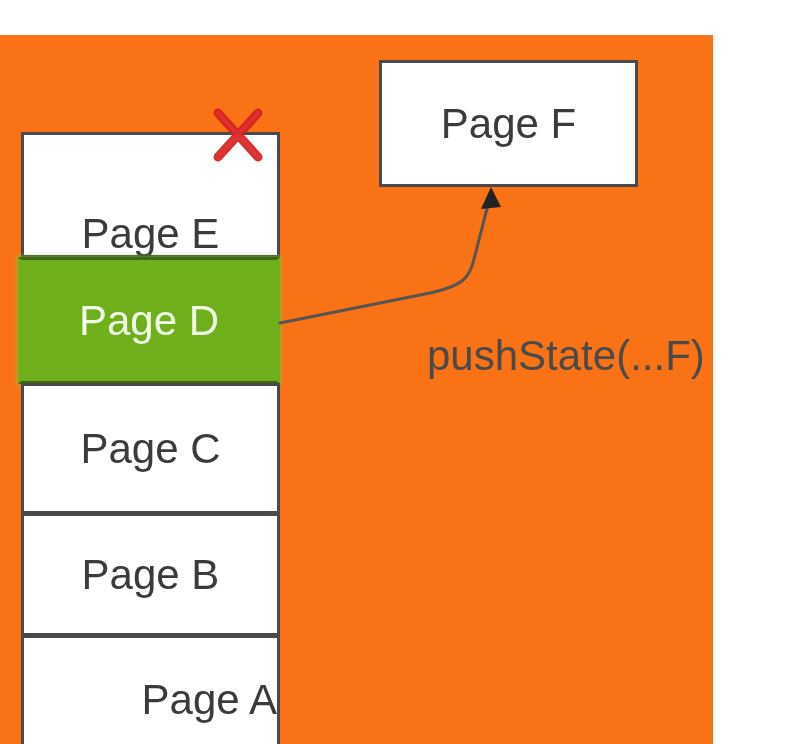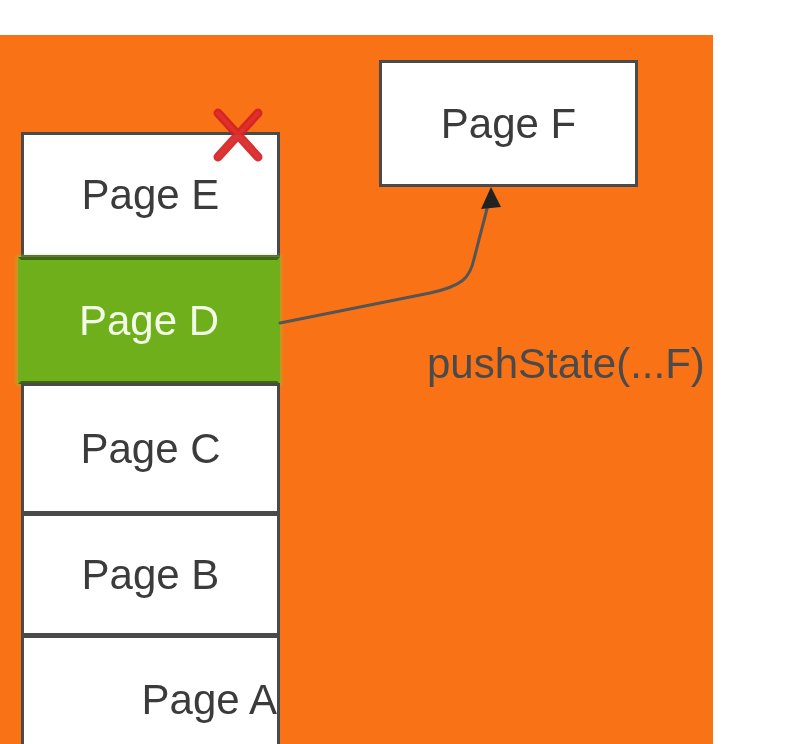--- a/index.html
+++ b/index.html
@@ -29,21 +29,21 @@
   .page-label {
     font-family: "Liberation Sans", sans-serif;
     font-size: 42px;
     line-height: 1;
     color: #3b3b3b;
     letter-spacing: 0px;
     white-space: nowrap;
     user-select: none;
   }
   
-  #box-e { left: 21px; top: 97px;  width: 259px; height: 126px; }
+  #box-e { left: 21px; top: 97px;  width: 259px; height: 126px; align-items: flex-end; }
   #box-d {
     left: 18px; top: 222px; width: 262px; height: 127px;
     background: #70af1c;
     border: 3px solid #70af1c;
     box-shadow: 0 0 3px 2px rgba(137, 200, 60, 0.45);
     border-top: 3px solid #3f6a0c;
     border-bottom: 3px solid #3f6a0c;
   }
   #box-d .page-label { color: #f2fbe8; }
   #box-c { left: 21px; top: 348px; width: 259px; height: 131px; }
@@ -66,21 +66,21 @@
     left: 0;
     top: 0;
     width: 792px;
     height: 744px;
     pointer-events: none;
   }
   
   #pushstate-label {
     position: absolute;
     left: 427px;
-    top: 308px;
+    top: 300px;
     font-family: "Liberation Sans", sans-serif;
     font-size: 42px;
     line-height: 1;
     color: #4a4a4a;
     white-space: nowrap;
     user-select: none;
   }
 </style>
 </head>
 <body>

